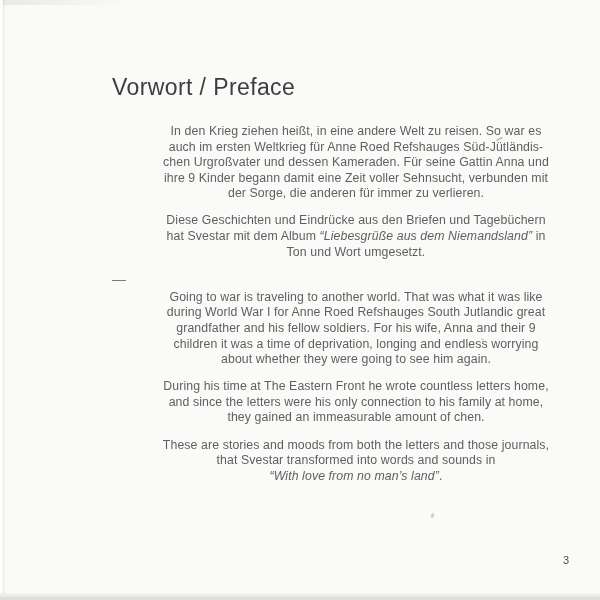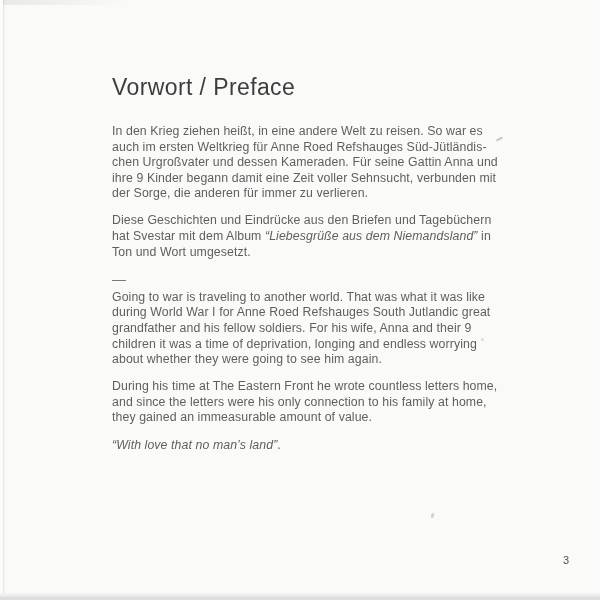--- a/index.html
+++ b/index.html
@@ -27,20 +27,21 @@
     line-height:26px;
     color:var(--title-text);
   }
   .par{
     margin:0 0 11.5px 0;
     font-size:12.3px;
     line-height:15.6px;
     letter-spacing:0.1px;
     color:var(--body-text);
     white-space:pre;
+    text-align:center;
   }
   .em{font-style:italic;margin-top:48px;}
   .divider{
     font-size:14px;
     line-height:14px;
     margin:0 0 4px 0;
     color:var(--muted-text);
     letter-spacing:0;
   }
   .page-number{
@@ -87,22 +88,24 @@
 
     <div class="divider">—</div>
 
     <p class="par">Going to war is traveling to another world. That was what it was like
 during World War I for Anne Roed Refshauges South Jutlandic great
 grandfather and his fellow soldiers. For his wife, Anna and their 9
 children it was a time of deprivation, longing and endless worrying
 about whether they were going to see him again.</p>
     <p class="par">During his time at The Eastern Front he wrote countless letters home,
 and since the letters were his only connection to his family at home,
-they gained an immeasurable amount of value.</p>
-    <p class="par"><span class="em">“With love that no man’s land”</span><span>.</span></p>
+they gained an immeasurable amount of chen.</p>
+    <p class="par"><span>These are stories and moods from both the letters and those journals,
+that Svestar transformed into words and sounds in
+</span><span class="em">“With love from no man’s land”</span><span>.</span></p>
   </div>
 
 </div>
 
 <div class="page-number">3</div>
 
 <div class="corner-smudge"></div>
 <div class="edge-left"></div>
 <div class="edge-bottom"></div>
 <div class="speck speck-1"></div>

